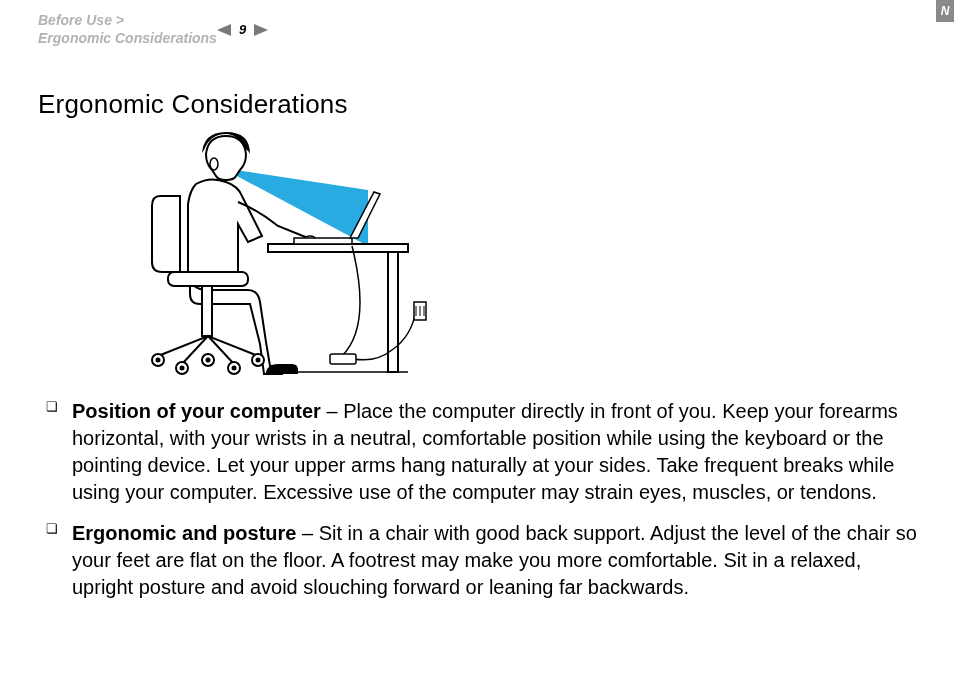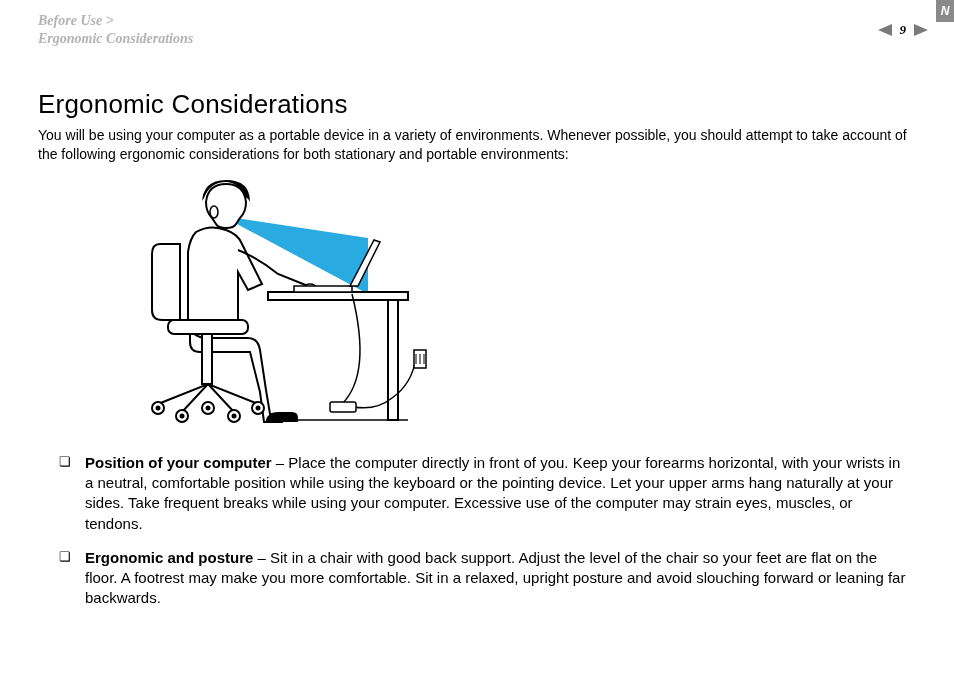--- a/index.html
+++ b/index.html
@@ -14,25 +14,24 @@
   }
   .page {
     position: relative;
     width: 954px;
     height: 674px;
     box-sizing: border-box;
     padding: 12px 26px 20px 38px;
   }
   .header {
     display: flex;
-    justify-content: space-between;
+    justify-content: flex-start;
     align-items: flex-start;
     font-size: 14px;
     line-height: 1.25;
-    font-family: Liberation Serif, serif;
   }
   .breadcrumb {
     color: #b3b3b3;
     font-weight: bold;
     font-style: italic;
   }
   .pagenav {
     display: flex;
     align-items: center;
     gap: 8px;
@@ -61,22 +60,22 @@
     font-size: 14px;
     line-height: 1.35;
     margin-bottom: 10px;
   }
   .illustration {
     margin: 6px 0 10px 100px;
   }
   .bullets {
     list-style: none;
     padding: 0;
-    margin: 17px;
-    font-size: 15px;
+    margin: 4px;
+    font-size: 20px;
     line-height: 1.35;
   }
   .bullets li {
     position: relative;
     padding-left: 30px;
     margin-bottom: 14px;
   }
   .bullets li::before {
     content: "❏";
     position: absolute;
@@ -126,21 +125,20 @@
       <span class="navicon">
         <svg width="14" height="12" viewBox="0 0 14 12">
             <polygon points="0,0 0,12 14,6" fill="#7a7a7a"></polygon>
           </svg>
       </span>
     </div>
   </div>
 
   <div class="title">Ergonomic Considerations</div>
 
-  <div class="intro">You will be using your computer as a portable device in a variety of environments. Whenever possible, you should attempt to take account of the following ergonomic considerations for both stationary and portable environments:</div>
 
   <div class="illustration">
     <svg width="290" height="258" viewBox="0 0 290 258">
 
       <polygon points="84,42 230,64 230,120 84,42" fill="#29abe2"></polygon>
 
       <path d="M68 28 q2 -18 20 -18 q18 0 20 18 q0 10 -6 16 l-4 6 q-2 4 -10 4 q-8 0 -10 -4 l-4 -6 q-6 -6 -6 -16 z" fill="#fff" stroke="#000" stroke-width="2"></path>
 
       <path d="M64 30 q0 -24 24 -24 q24 0 24 22 q-2 -4 -6 -6 q-6 -14 -18 -14 q-16 0 -22 16 q-2 2 -2 6 z" fill="#000"></path>
 

